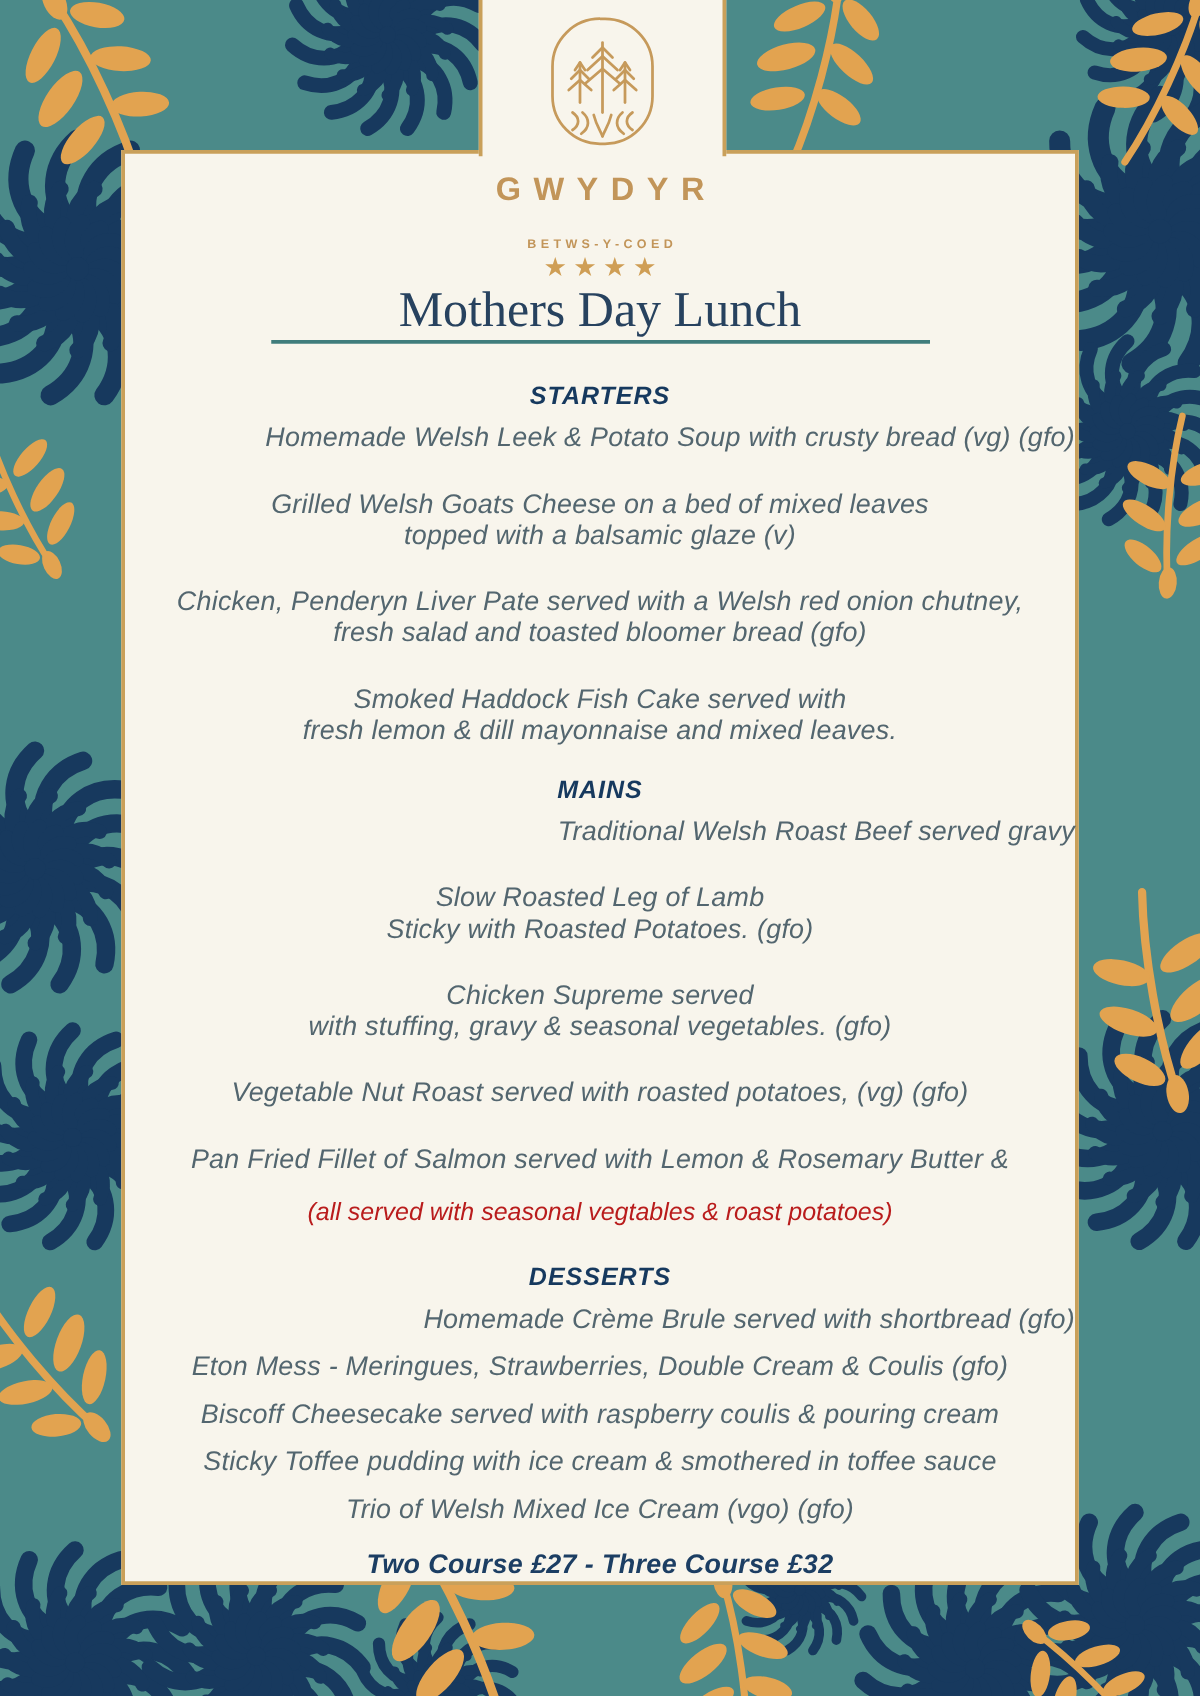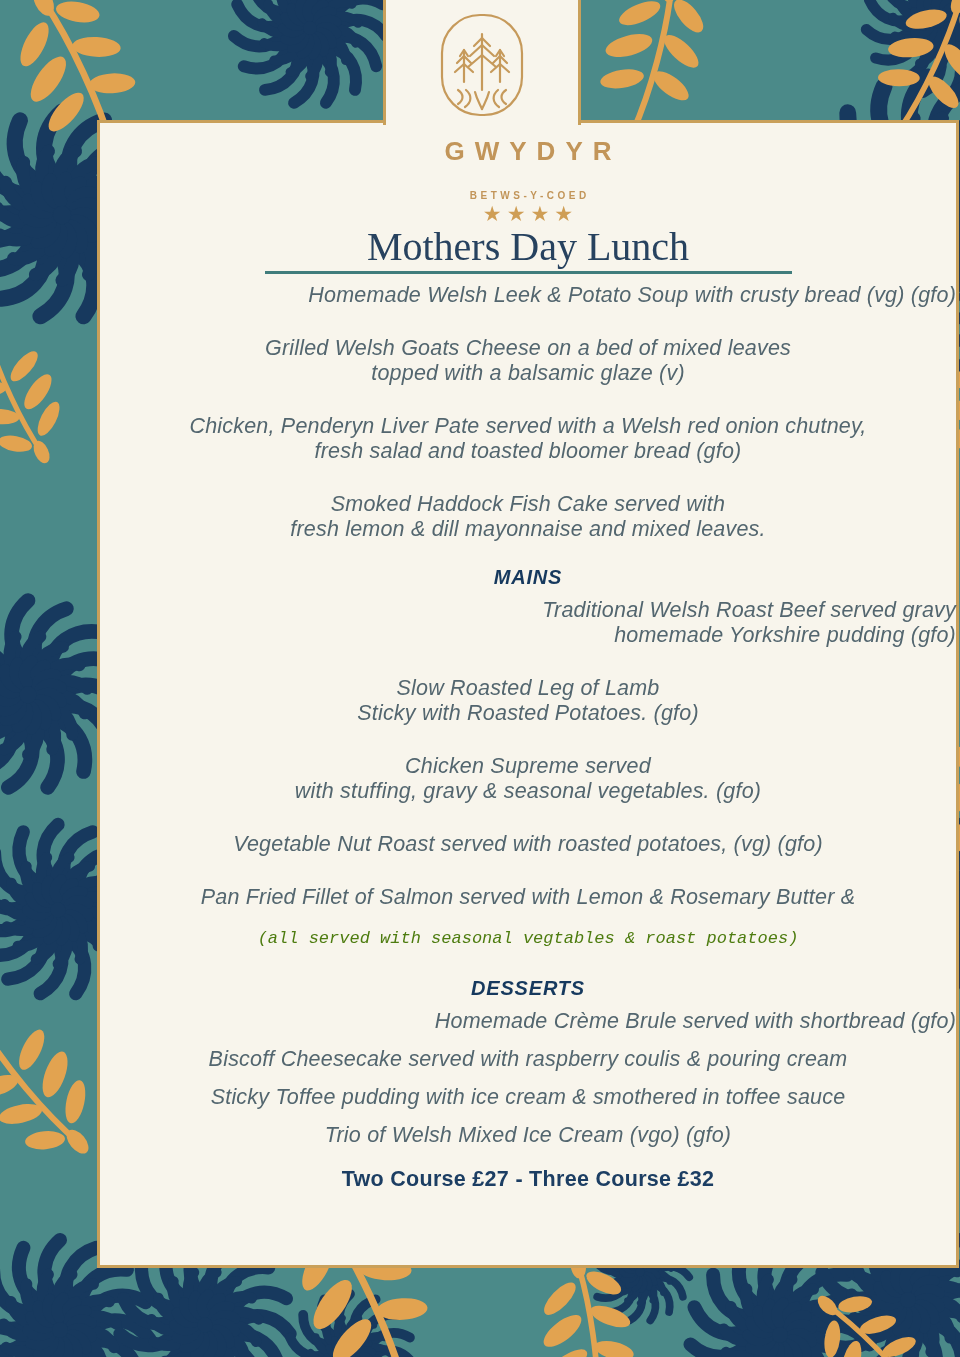--- a/index.html
+++ b/index.html
@@ -4,21 +4,21 @@
 <style>
   html,body{margin:0;padding:0;}
   body{
     width:960px;height:1357px;position:relative;overflow:hidden;
     background:#4b8a89;
     font-family:"Liberation Sans", sans-serif;
   }
   .bg-layer{position:absolute;left:0;top:0;width:960px;height:1357px;z-index:0;}
   
   .card{
-    position:absolute;left:97px;top:120px;width:862px;height:1148px;
+    position:absolute;left:97px;top:120px;width:766px;height:1148px;
     box-sizing:border-box;background:#f8f5ec;border:3px solid #c9a05a;
     z-index:1;text-align:center;
   }
   
   .tab{
     position:absolute;left:383px;top:0;width:198px;height:125px;
     box-sizing:border-box;background:#f8f5ec;
     border-left:3px solid #c9a05a;border-right:3px solid #c9a05a;
     z-index:2;display:flex;justify-content:center;align-items:flex-start;
     padding-top:12px;
@@ -43,24 +43,24 @@
   }
   .section-header.mains{margin-top:24px;}
   .section-header.desserts{margin-top:29px;}
   .item{
     margin-top:28px;font-style:italic;color:#53666f;
     font-size:21.5px;line-height:25px;letter-spacing:0.2px;
   }
   .item.first{margin-top:9px;text-align:right;}
   .item.tight{margin-top:13px;}
   .note{
-    margin-top:19px;font-style:italic;color:#4d7c0f;font-size:17px;font-family:Liberation Mono, monospace;
+    margin-top:19px;font-style:italic;color:#b91c1c;font-size:20px;
   }
   .pricing{
-    margin-top:19px;font-size:21.5px;font-weight:700;
+    margin-top:19px;font-size:21.5px;font-weight:700;font-style:italic;
     color:#1c3e63;letter-spacing:0.3px;
   }
 </style>
 </head>
 <body>
 
 <svg class="bg-layer" width="960" height="1357" viewBox="0 0 960 1357" aria-hidden="true">
   <defs>
     <path id="pt" d="M0,-90 C -18,-74 -21,-50 -6,-33" fill="none" stroke-linecap="round"></path>
     <g id="ring">
@@ -157,40 +157,40 @@
   </svg>
 </div>
 
 <div class="card">
   <div class="brand-name">GWYDYR</div>
   <div class="brand-loc">BETWS-Y-COED</div>
   <div class="stars">★★★★</div>
   <div class="menu-title">Mothers Day Lunch</div>
   <div class="divider"></div>
 
+  <div class="section-header">STARTERS</div>
   <div class="item first">
     <div>Homemade Welsh Leek &amp; Potato Soup with crusty bread (vg) (gfo)</div>
   </div>
   <div class="item">
     <div>Grilled Welsh Goats Cheese on a bed of mixed leaves</div>
     <div>topped with a balsamic glaze (v)</div>
   </div>
   <div class="item">
     <div>Chicken, Penderyn Liver Pate served with a Welsh red onion chutney,</div>
     <div>fresh salad and toasted bloomer bread (gfo)</div>
   </div>
   <div class="item">
     <div>Smoked Haddock Fish Cake served with</div>
     <div>fresh lemon &amp; dill mayonnaise and mixed leaves.</div>
   </div>
 
   <div class="section-header mains">MAINS</div>
   <div class="item first">
     <div>Traditional Welsh Roast Beef served gravy</div>
-    <div>homemade Yorkshire pudding (gfo)</div>
   </div>
   <div class="item">
     <div>Slow Roasted Leg of Lamb</div>
     <div>Sticky with Roasted Potatoes. (gfo)</div>
   </div>
   <div class="item">
     <div>Chicken Supreme served</div>
     <div>with stuffing, gravy &amp; seasonal vegetables. (gfo)</div>
   </div>
   <div class="item">
@@ -199,20 +199,23 @@
   <div class="item">
     <div>Pan Fried Fillet of Salmon served with Lemon &amp; Rosemary Butter &amp;</div>
   </div>
   <div class="note">(all served with seasonal vegtables &amp; roast potatoes)</div>
 
   <div class="section-header desserts">DESSERTS</div>
   <div class="item first">
     <div>Homemade Crème Brule served with shortbread (gfo)</div>
   </div>
   <div class="item tight">
+    <div>Eton Mess - Meringues, Strawberries, Double Cream &amp; Coulis (gfo)</div>
+  </div>
+  <div class="item tight">
     <div>Biscoff Cheesecake served with raspberry coulis &amp; pouring cream</div>
   </div>
   <div class="item tight">
     <div>Sticky Toffee pudding with ice cream &amp; smothered in toffee sauce</div>
   </div>
   <div class="item tight">
     <div>Trio of Welsh Mixed Ice Cream (vgo) (gfo)</div>
   </div>
 
   <div class="pricing">Two Course £27 - Three Course £32</div>

